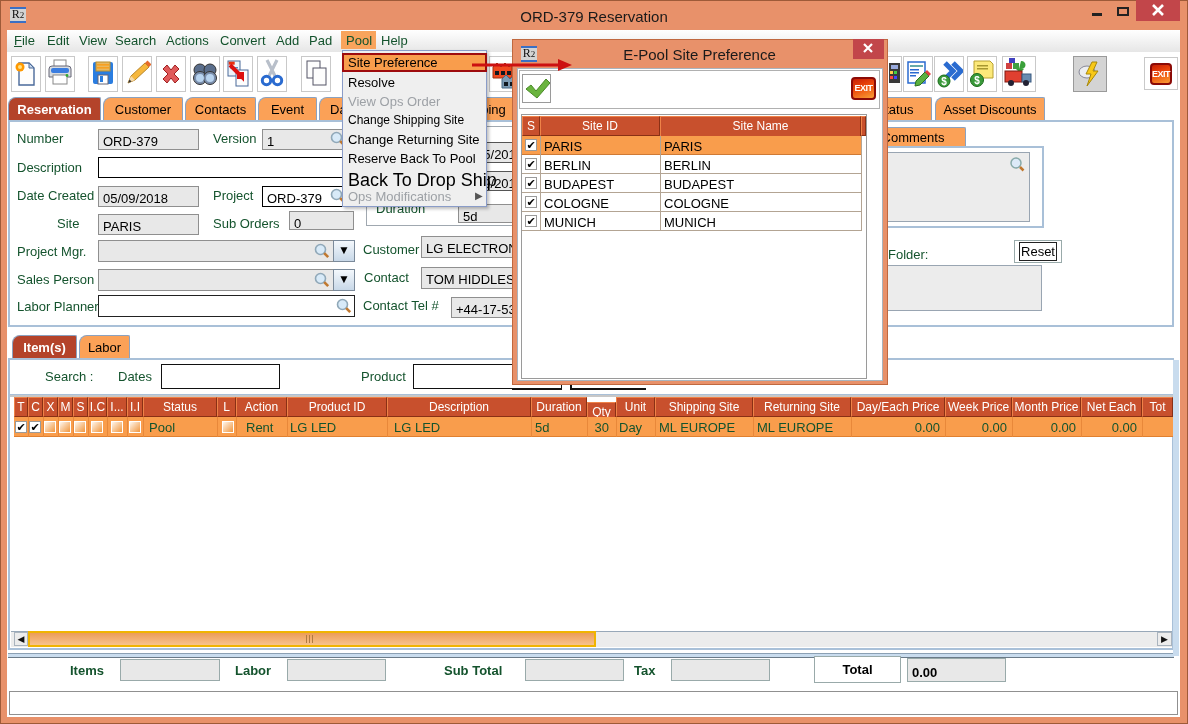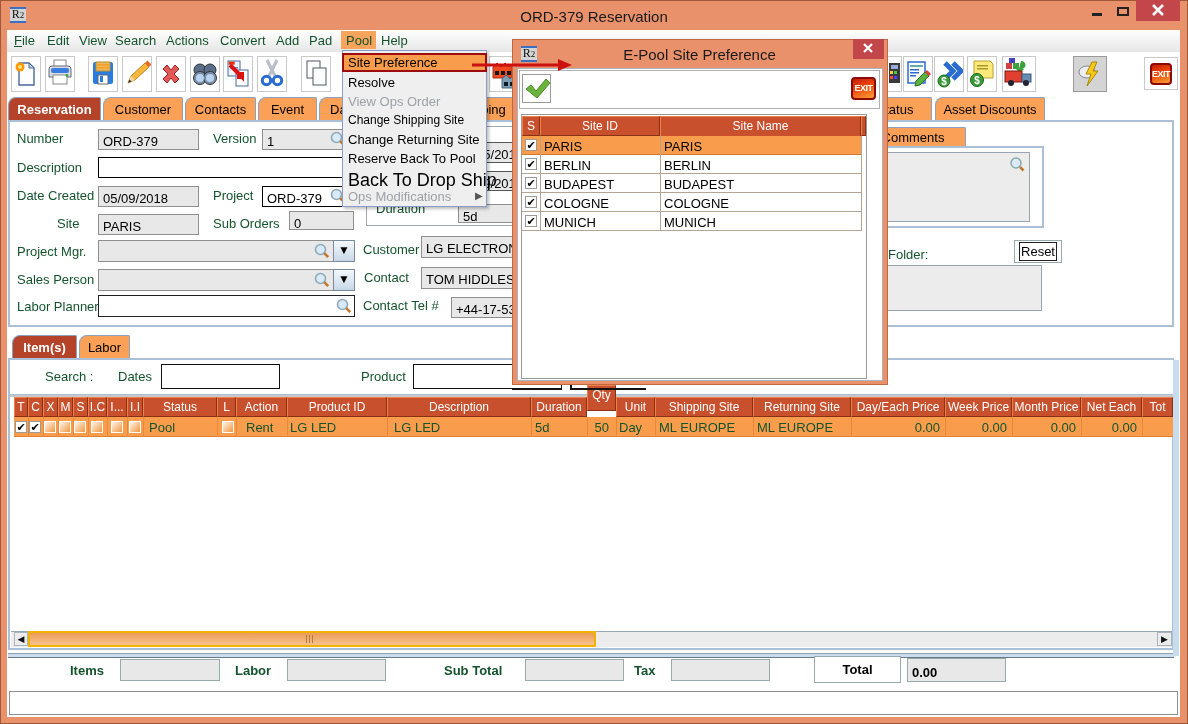--- a/index.html
+++ b/index.html
@@ -289,21 +289,21 @@
 <div class="hcell" style="left:73px;top:397px;width:15px;height:20px;line-height:18px;">S</div>
 <div class="hcell" style="left:88px;top:397px;width:19px;height:20px;line-height:18px;">I.C</div>
 <div class="hcell" style="left:107px;top:397px;width:20px;height:20px;line-height:18px;">I...</div>
 <div class="hcell" style="left:127px;top:397px;width:16px;height:20px;line-height:18px;">I.I</div>
 <div class="hcell" style="left:143px;top:397px;width:74px;height:20px;line-height:18px;">Status</div>
 <div class="hcell" style="left:217px;top:397px;width:19px;height:20px;line-height:18px;">L</div>
 <div class="hcell" style="left:236px;top:397px;width:51px;height:20px;line-height:18px;">Action</div>
 <div class="hcell" style="left:287px;top:397px;width:100px;height:20px;line-height:18px;">Product ID</div>
 <div class="hcell" style="left:387px;top:397px;width:144px;height:20px;line-height:18px;">Description</div>
 <div class="hcell" style="left:531px;top:397px;width:56px;height:20px;line-height:18px;">Duration</div>
-<div class="hcell" style="left:587px;top:385px;width:29px;height:26px;line-height:18px;">Qty</div>
+<div class="hcell" style="left:587px;top:402px;width:29px;height:26px;line-height:18px;">Qty</div>
 <div class="hcell" style="left:616px;top:397px;width:39px;height:20px;line-height:18px;">Unit</div>
 <div class="hcell" style="left:655px;top:397px;width:98px;height:20px;line-height:18px;">Shipping Site</div>
 <div class="hcell" style="left:753px;top:397px;width:98px;height:20px;line-height:18px;">Returning Site</div>
 <div class="hcell" style="left:851px;top:397px;width:94px;height:20px;line-height:18px;">Day/Each Price</div>
 <div class="hcell" style="left:945px;top:397px;width:67px;height:20px;line-height:18px;">Week Price</div>
 <div class="hcell" style="left:1012px;top:397px;width:69px;height:20px;line-height:18px;">Month Price</div>
 <div class="hcell" style="left:1081px;top:397px;width:61px;height:20px;line-height:18px;">Net Each</div>
 <div class="hcell" style="left:1142px;top:397px;width:31px;height:20px;line-height:18px;">Tot</div>
 <div class="abs" style="left:14px;top:417px;width:1159px;height:20px;background:#f99d4c;border-bottom:1px solid #e08030;"></div>
 <div class="abs" style="left:28px;top:417px;width:1px;height:20px;background:#e8883a;"></div>
@@ -336,21 +336,21 @@
 <div class="cb" style="left:74px;top:421px;background:linear-gradient(135deg,#fff6ec,#f0963e);border-color:#fff;"></div>
 <div class="cb" style="left:91px;top:421px;background:linear-gradient(135deg,#fff6ec,#f0963e);border-color:#fff;"></div>
 <div class="cb" style="left:111px;top:421px;background:linear-gradient(135deg,#fff6ec,#f0963e);border-color:#fff;"></div>
 <div class="cb" style="left:129px;top:421px;background:linear-gradient(135deg,#fff6ec,#f0963e);border-color:#fff;"></div>
 <div class="cb" style="left:222px;top:421px;background:linear-gradient(135deg,#fff6ec,#f0963e);border-color:#fff;"></div>
 <div class="lbl" style="left:149px;top:420px;font-size:13px;">Pool</div>
 <div class="lbl" style="left:246px;top:420px;font-size:13px;">Rent</div>
 <div class="lbl" style="left:290px;top:420px;font-size:13px;">LG LED</div>
 <div class="lbl" style="left:394px;top:420px;font-size:13px;">LG LED</div>
 <div class="lbl" style="left:535px;top:420px;font-size:13px;">5d</div>
-<div class="lbl" style="left:549px;top:420px;width:60px;text-align:right;font-size:13px;">50</div>
+<div class="lbl" style="left:549px;top:420px;width:60px;text-align:right;font-size:13px;">30</div>
 <div class="lbl" style="left:619px;top:420px;font-size:13px;">Day</div>
 <div class="lbl" style="left:659px;top:420px;font-size:13px;">ML EUROPE</div>
 <div class="lbl" style="left:757px;top:420px;font-size:13px;">ML EUROPE</div>
 <div class="lbl" style="left:880px;top:420px;width:60px;text-align:right;font-size:13px;">0.00</div>
 <div class="lbl" style="left:947px;top:420px;width:60px;text-align:right;font-size:13px;">0.00</div>
 <div class="lbl" style="left:1016px;top:420px;width:60px;text-align:right;font-size:13px;">0.00</div>
 <div class="lbl" style="left:1077px;top:420px;width:60px;text-align:right;font-size:13px;">0.00</div>
 <div class="abs" style="left:512px;top:388px;width:50px;height:2px;background:#111;"></div>
 <div class="abs" style="left:570px;top:388px;width:76px;height:2px;background:#111;"></div>
 <div class="abs" style="left:570px;top:382px;width:2px;height:8px;background:#111;"></div>

